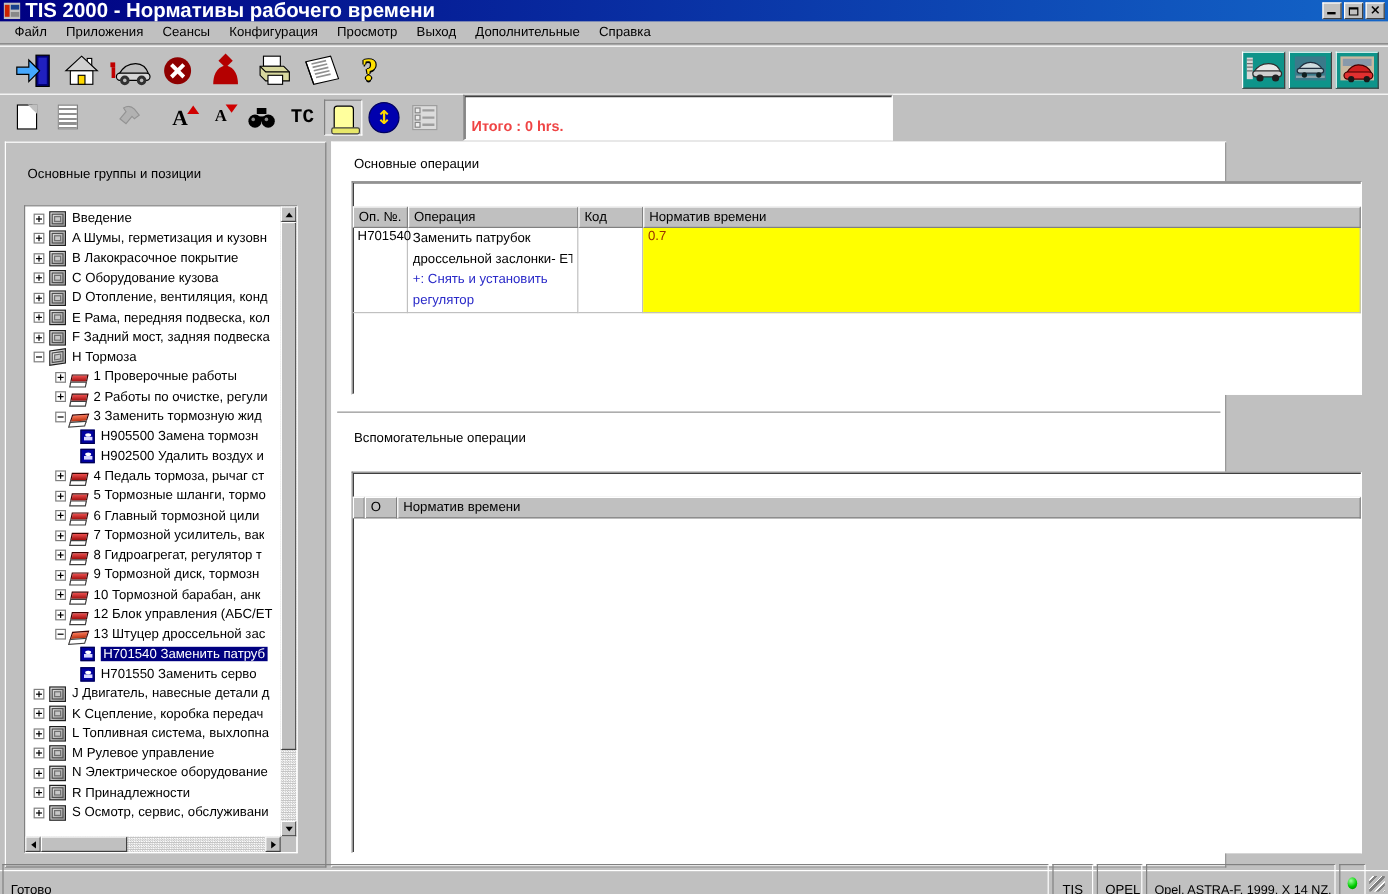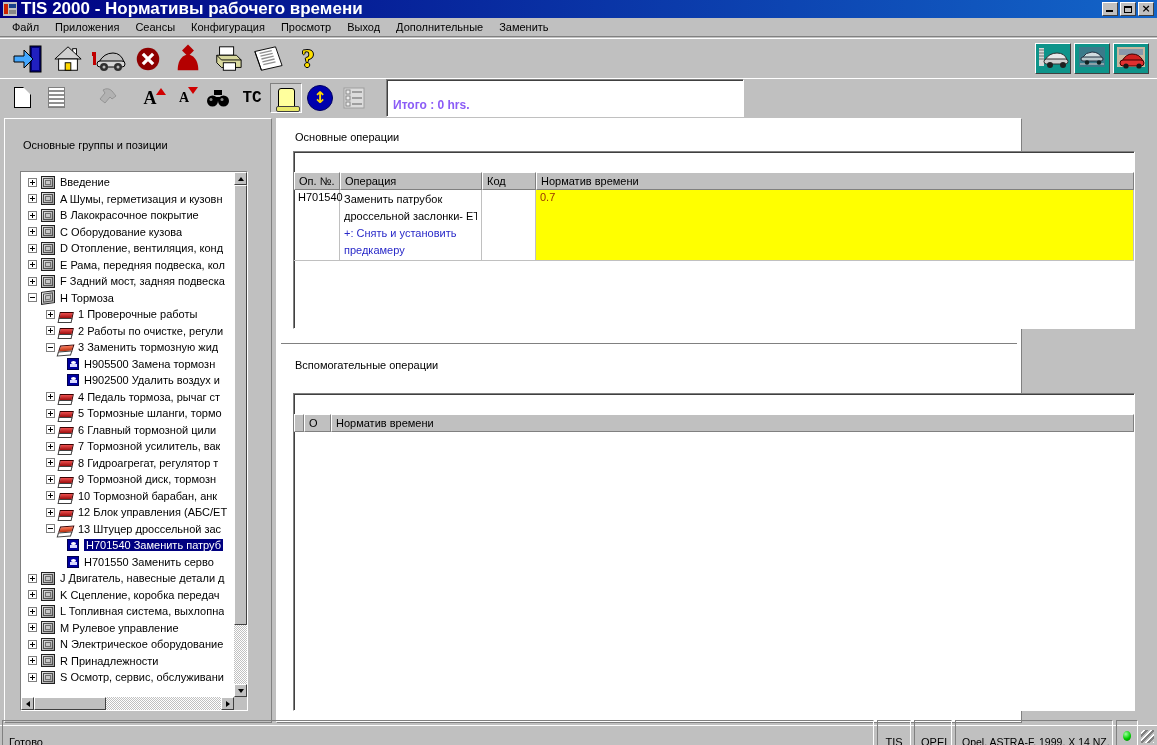--- a/index.html
+++ b/index.html
@@ -31,21 +31,21 @@
   .tb1btn { width:40px; height:36px; display:flex; align-items:center; justify-content:center; flex:none; }
   .tb1spacer { flex:1; }
   .tealbtn { width:36px; height:31px; margin-left:3px; background:#0e948a; border:1px solid; border-color:#fff #404040 #404040 #fff;
     display:flex; align-items:center; justify-content:center; flex:none; }
   .toolbar2 { position:absolute; top:78px; left:0; width:100%; height:38px; border-top:1px solid #fff;
     display:flex; align-items:center; padding:0 6px; }
   .tb2btn { width:32px; height:30px; display:flex; align-items:center; justify-content:center; flex:none; position:relative; margin-right:2px; }
   .tb2btn.pressed { border:1px solid; border-color:#808080 #fff #fff #808080; background:#cbcbcb; }
   .gap1 { width:18px; } .gap2 { width:8px; }
   .totalbox { width:358px; height:20px; background:#fff; border:1px solid; border-color:#808080 #fff #fff #808080;
-    box-shadow:inset 1px 1px 0 #404040; margin-left:14px; padding:18px 6px; font-weight:bold; font-size:12px; color:#8b5cf6; white-space:nowrap; }
+    box-shadow:inset 1px 1px 0 #404040; margin-left:14px; padding:18px 6px; font-weight:bold; font-size:12px; color:#ef4444; white-space:nowrap; }
 
   
   .ic-newdoc { width:17px; height:21px; background:#fff; border:1px solid #000; position:relative; }
   .ic-newdoc::before { content:''; position:absolute; right:-1px; top:-1px; border:4px solid; border-color:#c0c0c0 #c0c0c0 transparent transparent; }
   .ic-listdoc { width:17px; height:21px; background:#fff; border:1px solid #808080;
     background-image:repeating-linear-gradient(#fff 0 2px, #909090 2px 4px); background-size:100% 100%; }
   .ic-fontbig { font-weight:bold; font-size:18px; font-family:"Liberation Serif",serif; position:relative; line-height:18px;}
   .ic-fontsm  { font-weight:bold; font-size:14px; font-family:"Liberation Serif",serif; position:relative; line-height:14px;}
   .tri-up   { position:absolute; top:-6px; right:-9px; border:5px solid transparent; border-bottom:7px solid #d00000; }
   .tri-down { position:absolute; top:-4px; right:-9px; border:5px solid transparent; border-top:7px solid #d00000; }
@@ -148,21 +148,21 @@
 </div>
 
 <div class="menubar">
   <span class="mitem">Файл</span>
   <span class="mitem">Приложения</span>
   <span class="mitem">Сеансы</span>
   <span class="mitem">Конфигурация</span>
   <span class="mitem">Просмотр</span>
   <span class="mitem">Выход</span>
   <span class="mitem">Дополнительные</span>
-  <span class="mitem">Заменить</span>
+  <span class="mitem">Справка</span>
 </div>
 
 <div class="toolbar1">
   <span class="tb1btn">
     <svg width="32" height="32" viewBox="0 0 32 32">
       <rect x="18" y="3" width="11" height="26" fill="#000078" stroke="#000"></rect>
       <rect x="20" y="5" width="7" height="22" fill="#2020c0"></rect>
       <polygon points="2,13 12,13 12,7 21,16 12,25 12,19 2,19" fill="#44a8ff" stroke="#000"></polygon>
     </svg>
   </span>
@@ -488,21 +488,21 @@
       <span class="th c2">Операция</span>
       <span class="th c3">Код</span>
       <span class="th c4">Норматив времени</span>
     </div>
     <div class="trow1">
       <span class="td c1">H701540</span>
       <span class="td c2 opcell">
         <div>Заменить патрубок</div>
         <div>дроссельной заслонки- ETC</div>
         <div class="lnk">+: Снять и установить</div>
-        <div class="lnk">предкамеру</div>
+        <div class="lnk">регулятор</div>
       </span>
       <span class="td c3"></span>
       <span class="td c4 hlcell">0.7</span>
     </div>
   </div>
 
   <div class="divider"></div>
   <div class="sectitle" style="top:240px;">Вспомогательные операции</div>
 
   <div class="tbl tbl2">

